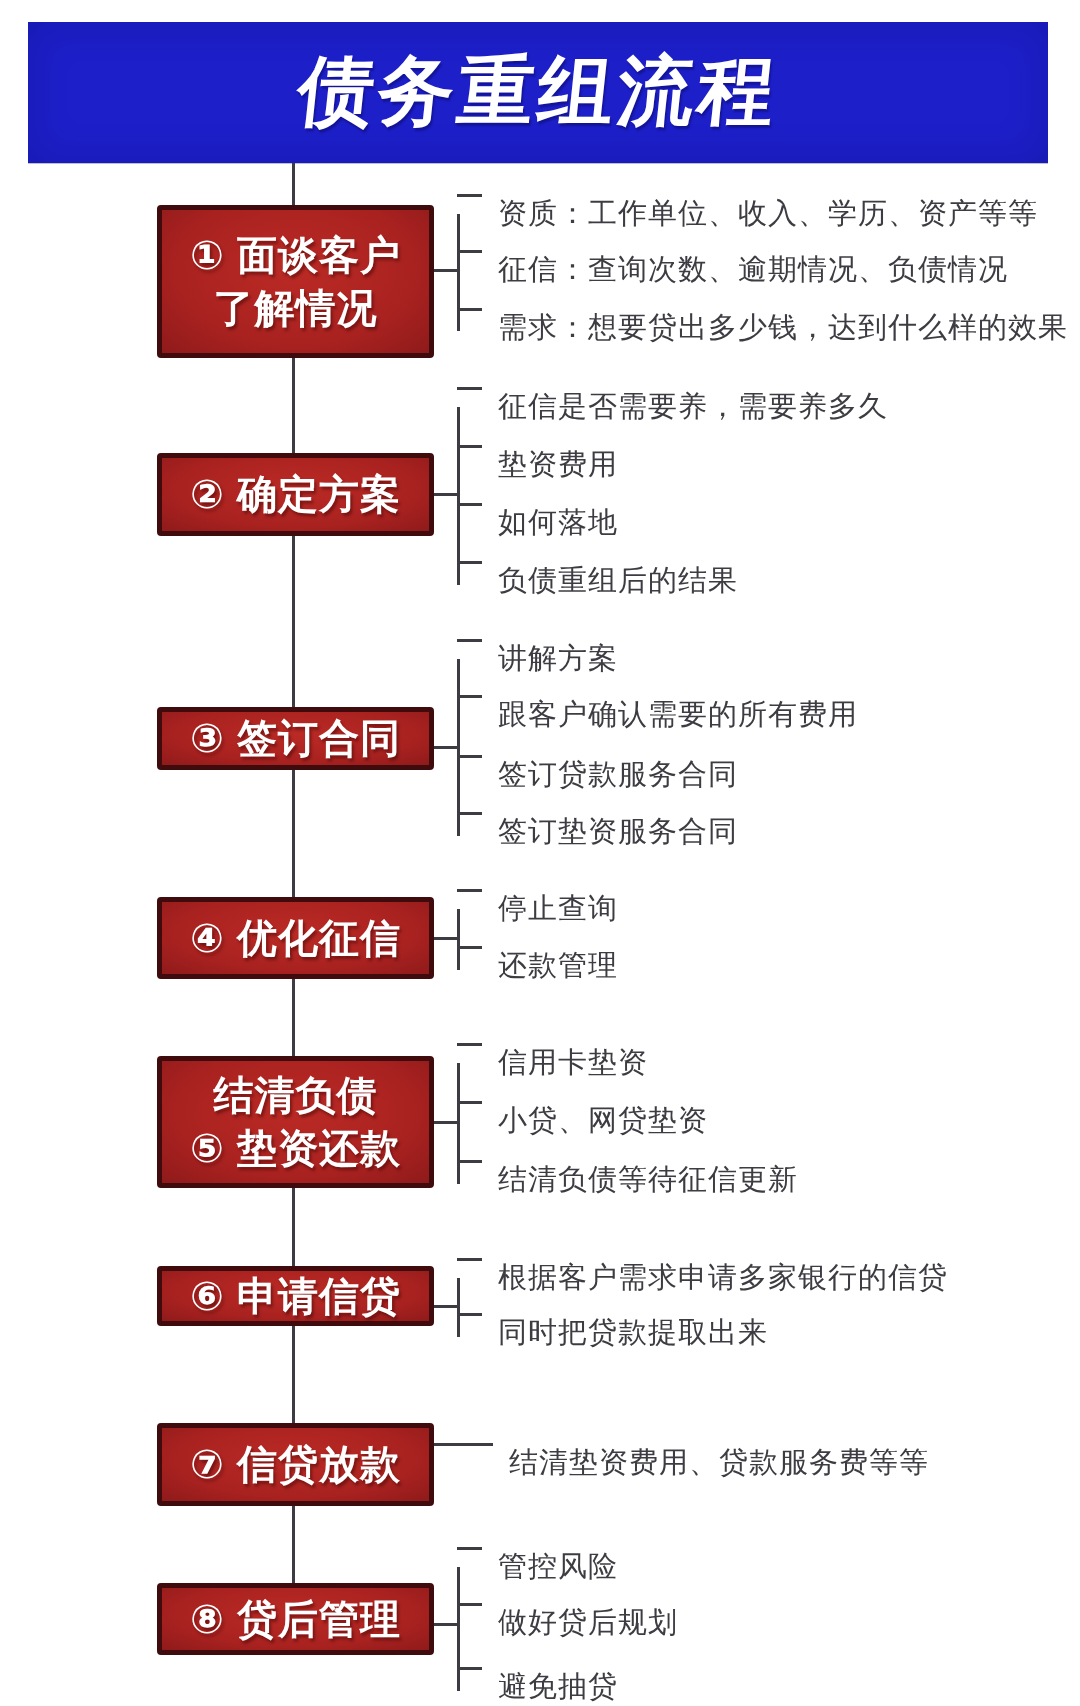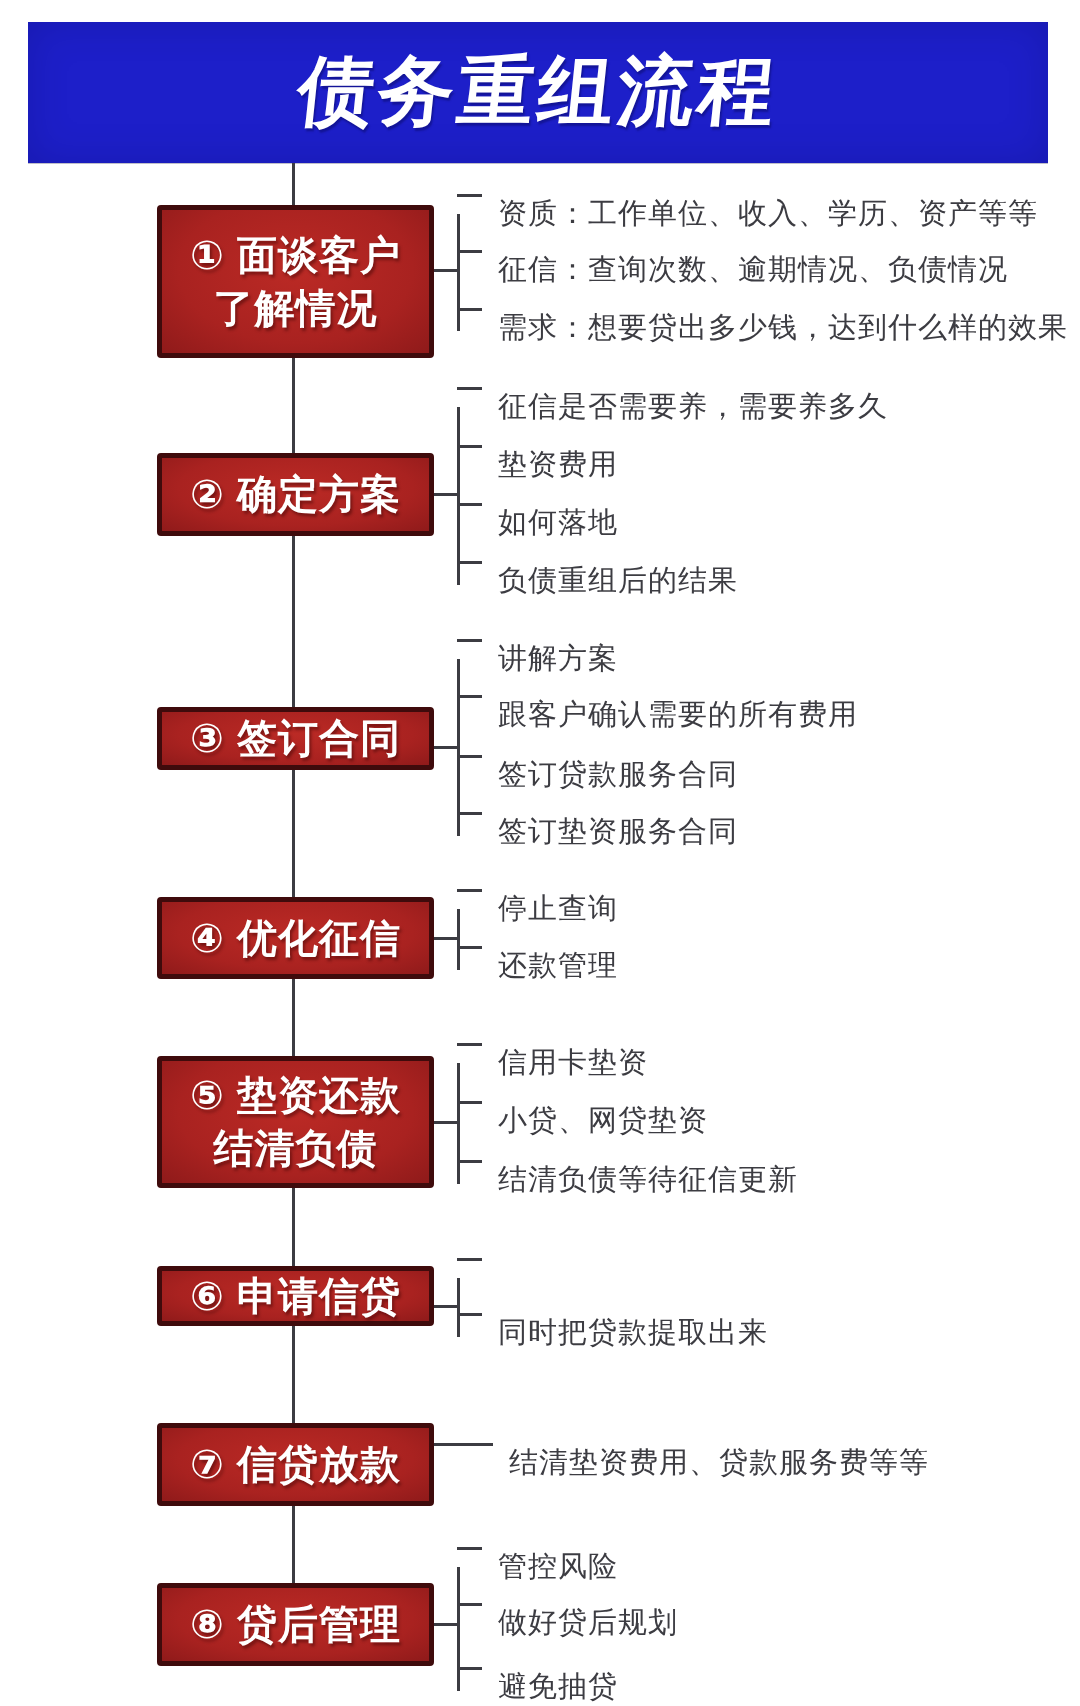--- a/index.html
+++ b/index.html
@@ -172,22 +172,22 @@
     </div>
     <div class="item" style="top:946px">
       <span class="tick"></span>
       <span class="txt">还款管理</span>
     </div>
   </section>
 
   <section>
     <div class="box" style="top:1056px;height:132px">
       <div class="box-label">
+        <span>结清负债</span>
         <span>⑤ 垫资还款</span>
-        <span>结清负债</span>
       </div>
     </div>
     <div class="hline connector" style="top:1121px"></div>
     <div class="vline bracket" style="top:1063px;height:121px"></div>
     <div class="item" style="top:1043px">
       <span class="tick"></span>
       <span class="txt">信用卡垫资</span>
     </div>
     <div class="item" style="top:1101px">
       <span class="tick"></span>
@@ -202,41 +202,42 @@
   <section>
     <div class="box" style="top:1266px;height:60px">
       <div class="box-label">
         <span>⑥ 申请信贷</span>
       </div>
     </div>
     <div class="hline connector" style="top:1305px"></div>
     <div class="vline bracket" style="top:1278px;height:59px"></div>
     <div class="item" style="top:1258px">
       <span class="tick"></span>
+      <span class="txt">根据客户需求申请多家银行的信贷</span>
     </div>
     <div class="item" style="top:1313px">
       <span class="tick"></span>
       <span class="txt">同时把贷款提取出来</span>
     </div>
   </section>
 
   <section>
     <div class="box" style="top:1423px;height:83px">
       <div class="box-label">
         <span>⑦ 信贷放款</span>
       </div>
     </div>
     <div class="item solo" style="top:1443px">
       <span class="tick"></span>
       <span class="txt">结清垫资费用、贷款服务费等等</span>
     </div>
   </section>
 
   <section>
-    <div class="box" style="top:1583px;height:83px">
+    <div class="box" style="top:1583px;height:72px">
       <div class="box-label">
         <span>⑧ 贷后管理</span>
       </div>
     </div>
     <div class="hline connector" style="top:1623px"></div>
     <div class="vline bracket" style="top:1567px;height:124px"></div>
     <div class="item" style="top:1547px">
       <span class="tick"></span>
       <span class="txt">管控风险</span>
     </div>

